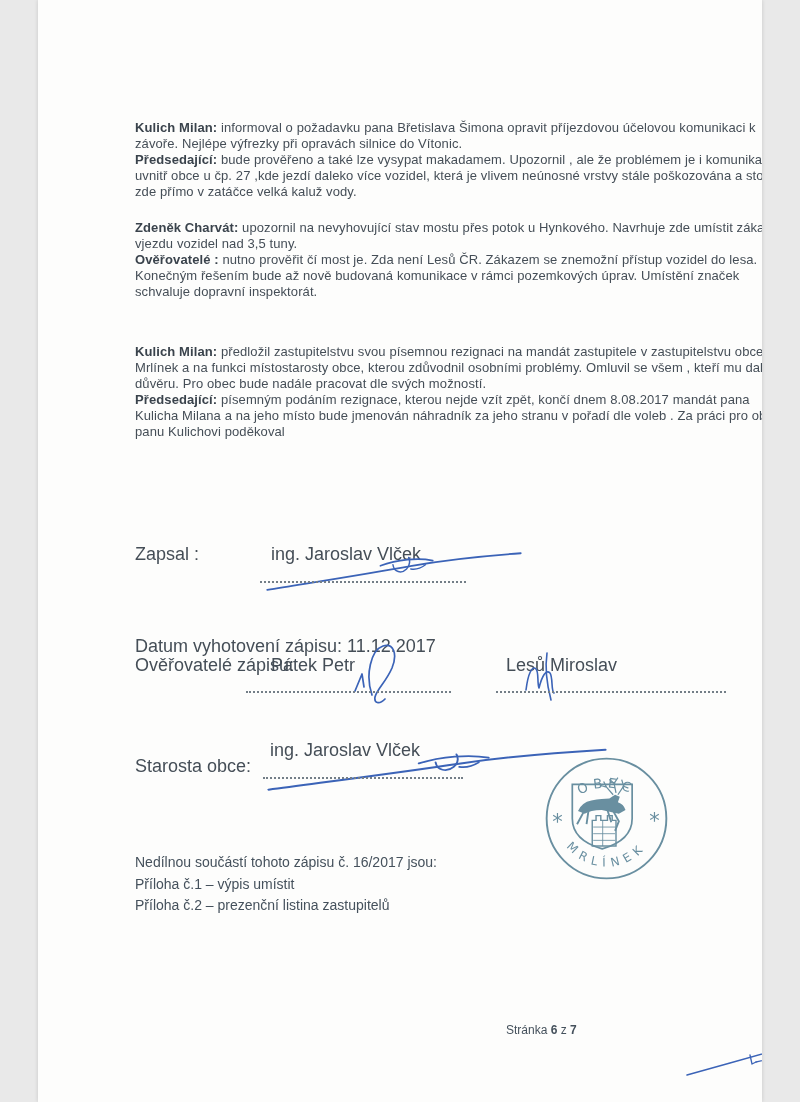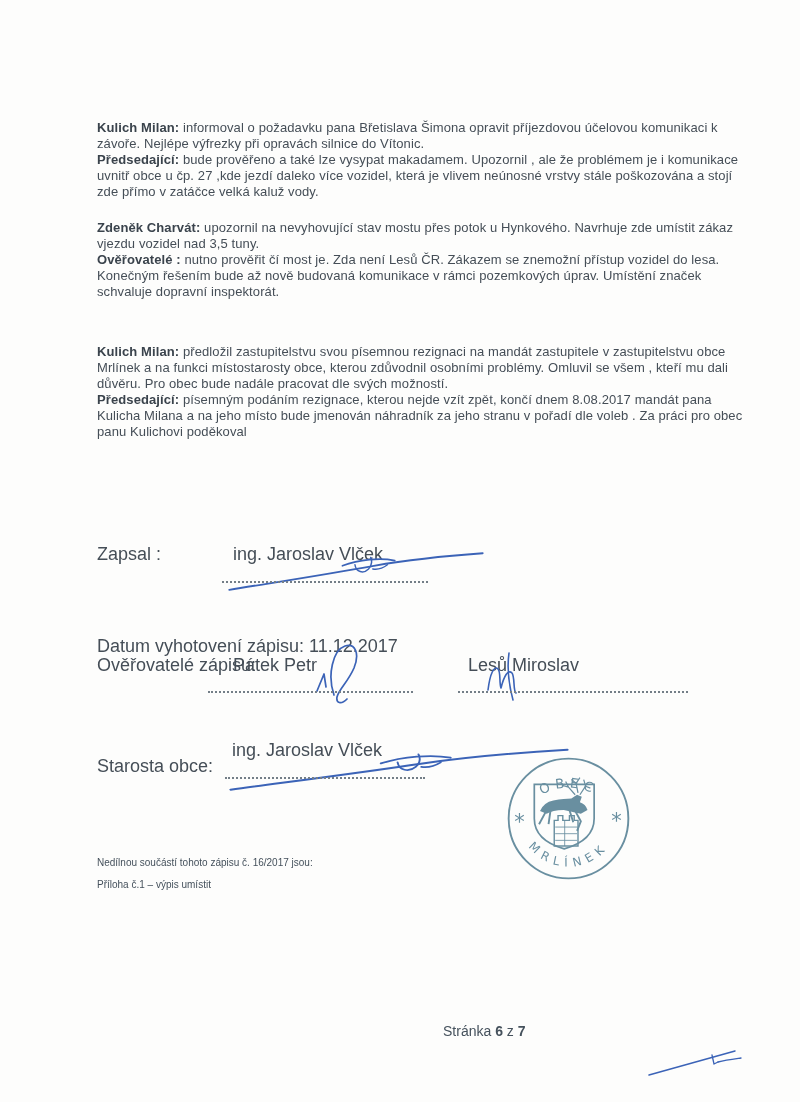--- a/index.html
+++ b/index.html
@@ -7,21 +7,21 @@
     --bold-text:#3a434c;
     --note-text:#45515c;
     --pen-blue:#3b63b7;
     --stamp-blue:#5d8699;
     --dot-gray:#737e87;
     --paper:#fdfdfc;
   }
   html,body{margin:0;padding:0;}
   body{background:#e9e9e9;font-family:"Liberation Sans",sans-serif;}
   .page{
-    position:relative;width:800px;height:1102px;margin:0 auto;
+    position:relative;width:724px;height:1102px;margin:0 auto;
     background:var(--paper);overflow:hidden;
     box-shadow:0 0 4px rgba(0,0,0,.15);
   }
   .para{
     position:absolute;left:97px;width:655px;margin:0;
     font-size:13px;line-height:15.9px;color:var(--body-text);
     text-align:left;letter-spacing:0.1px;
   }
   .para strong{font-weight:bold;color:var(--bold-text);}
   .lbl,.nm{
@@ -30,25 +30,25 @@
   .dotted{
     position:absolute;height:0;border-bottom:2px dotted var(--dot-gray);
   }
   .sig{position:absolute;color:var(--pen-blue);}
   .sig path{stroke:currentColor;fill:none;stroke-linecap:round;stroke-linejoin:round;}
   .stamp{position:absolute;left:502px;top:752px;width:133px;height:133px;color:var(--stamp-blue);opacity:.92;}
   .stamp .ln{stroke:currentColor;fill:none;}
   .stamp text{fill:currentColor;font-family:"DejaVu Sans",sans-serif;}
   .notes{
     position:absolute;left:97px;top:852px;margin:0;
-    font-size:10px;line-height:21.5px;color:var(--note-text);
+    font-size:14px;line-height:21.5px;color:var(--note-text);
   }
   .footer{
-    position:absolute;left:443px;top:1023px;
-    font-size:14px;color:var(--note-text);white-space:pre;
+    position:absolute;left:468px;top:1023px;
+    font-size:12px;color:var(--note-text);white-space:pre;
   }
   .footer b{font-weight:bold;}
 </style>
 </head>
 <body>
 
 <div class="page">
 
   <p class="para" style="top:120px">
     <strong>Kulich Milan:</strong><span> informoval o požadavku pana Břetislava Šimona opravit příjezdovou účelovou komunikaci k závoře. Nejlépe výfrezky při opravách silnice do Vítonic.</span><br>
@@ -125,20 +125,21 @@
         <path d="M40,62 Q44,53 54,51 Q66,49 73,49 L79,45 L84,47 L82,53 Q88,55 90,61 L83,65 Q75,63 65,61 Q53,61 47,65 Z" fill="currentColor" stroke="none"></path>
         <path class="ln" d="M77,62 L83,73 L79,83 M71,61 L75,74 M46,63 L39,76 M51,62 L49,76" stroke-width="2"></path>
         <path class="ln" d="M77,45 L70,37 M70,37 L63,35 M70,37 L67,31 M80,43 L78,33 M78,33 L73,29 M78,33 L82,27 M82,45 L88,36 M88,36 L93,38 M88,36 L86,29" stroke-width="1.3"></path>
       </g>
     </g>
   </svg>
 
   <p class="notes">
     <span>Nedílnou součástí tohoto zápisu č. 16/2017 jsou:</span><br>
     <span>Příloha č.1 – výpis umístit</span><br>
+    <span>Příloha č.2 – prezenční listina zastupitelů</span>
   </p>
 
   <div class="footer"><span>Stránka </span><b>6</b><span> z </span><b>7</b></div>
 
   <svg class="sig" style="left:645px;top:1040px" width="100" height="40" viewBox="0 0 100 40">
     <path d="M4,35 C32,27 62,19 90,11" stroke-width="1.5"></path>
     <path d="M67,15 l2,9 l4,-2" stroke-width="1.3"></path>
     <path d="M73,22 C81,20 89,19 96,18" stroke-width="1.3"></path>
   </svg>
 

